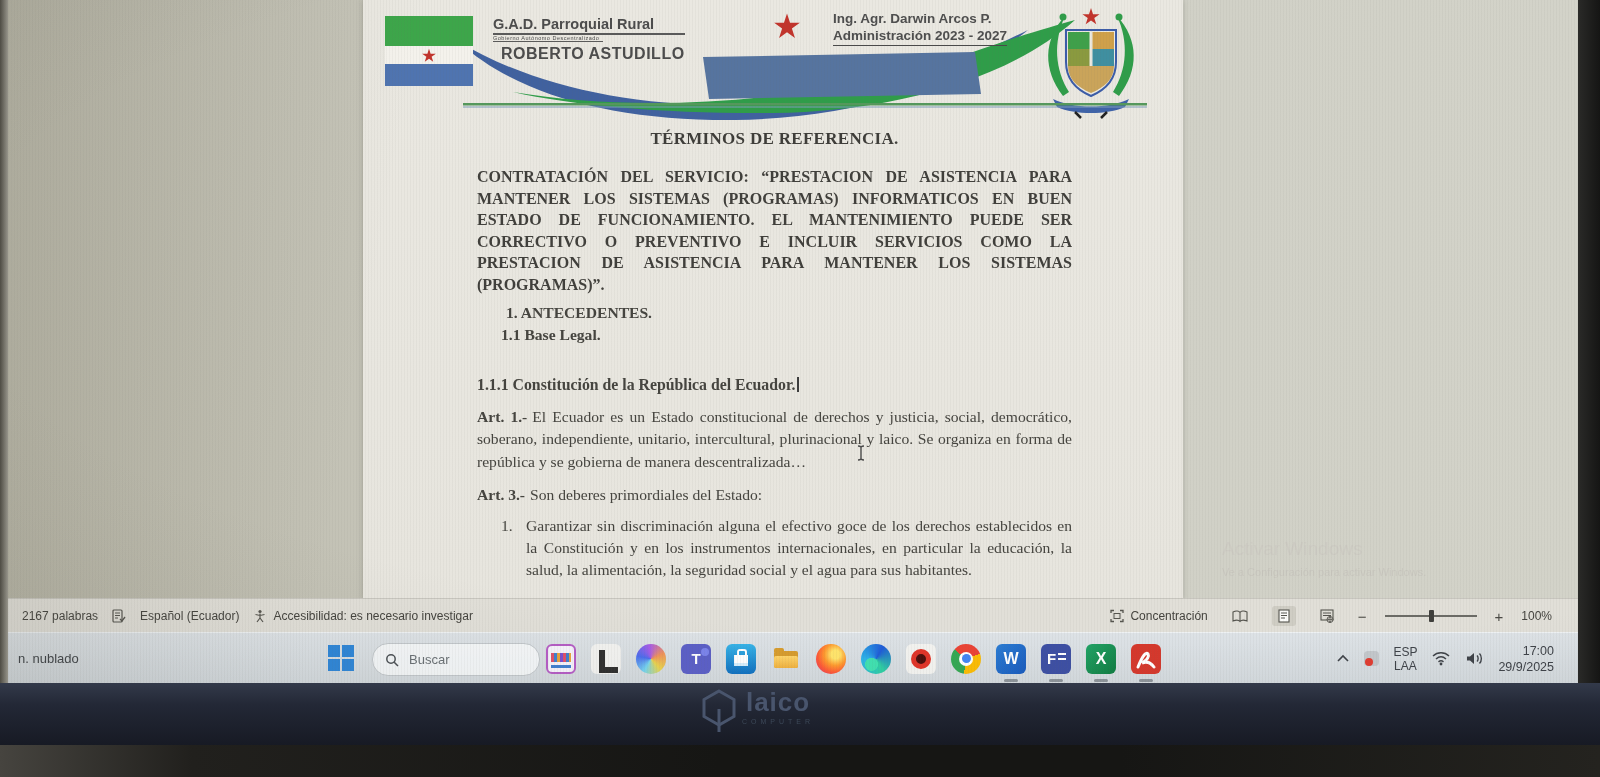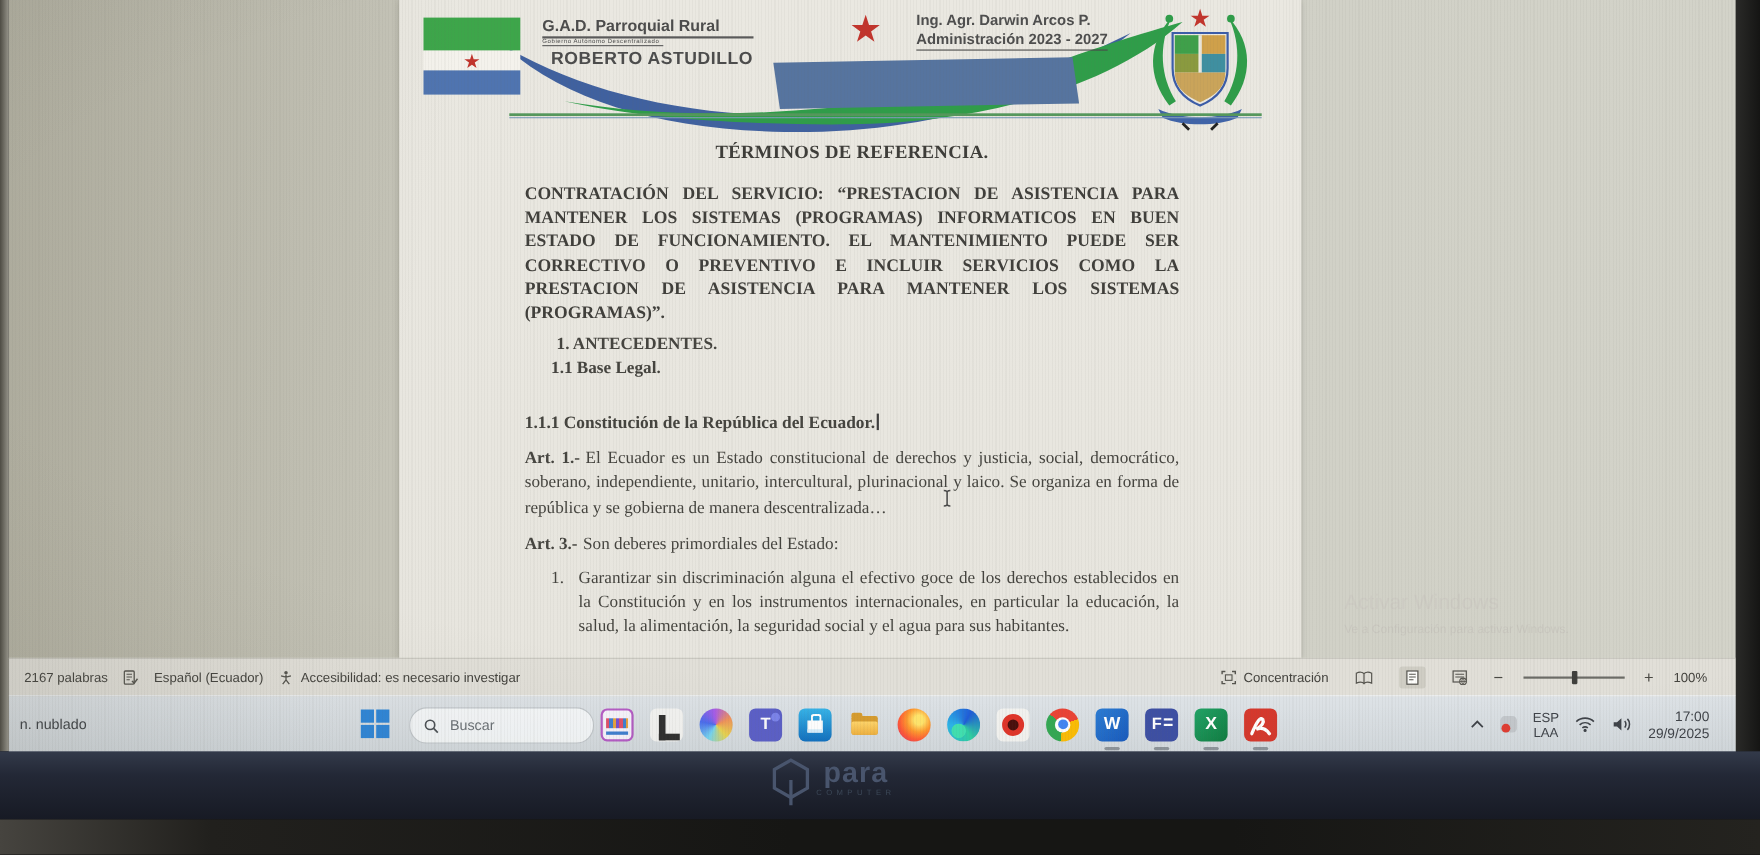--- a/index.html
+++ b/index.html
@@ -384,19 +384,19 @@
 
   <div class="edge-left"></div>
   <div class="edge-right"></div>
   <div class="bezel">
     <div class="brand">
       <svg width="38" height="44" viewBox="0 0 38 44">
         <path d="M19 2 L34 10.5 V27.5 L19 36 L4 27.5 V10.5 Z" fill="none" stroke="#49556d" stroke-width="3"></path>
         <path d="M19 20 L19 43" stroke="#49556d" stroke-width="3"></path>
       </svg>
       <span class="brand-text">
-        <span class="brand-name">para</span>
+        <span class="brand-name">laico</span>
         <span class="brand-sub">COMPUTER</span>
       </span>
     </div>
   </div>
   <div class="desk"></div>
 </div>
 
 </body></html>

